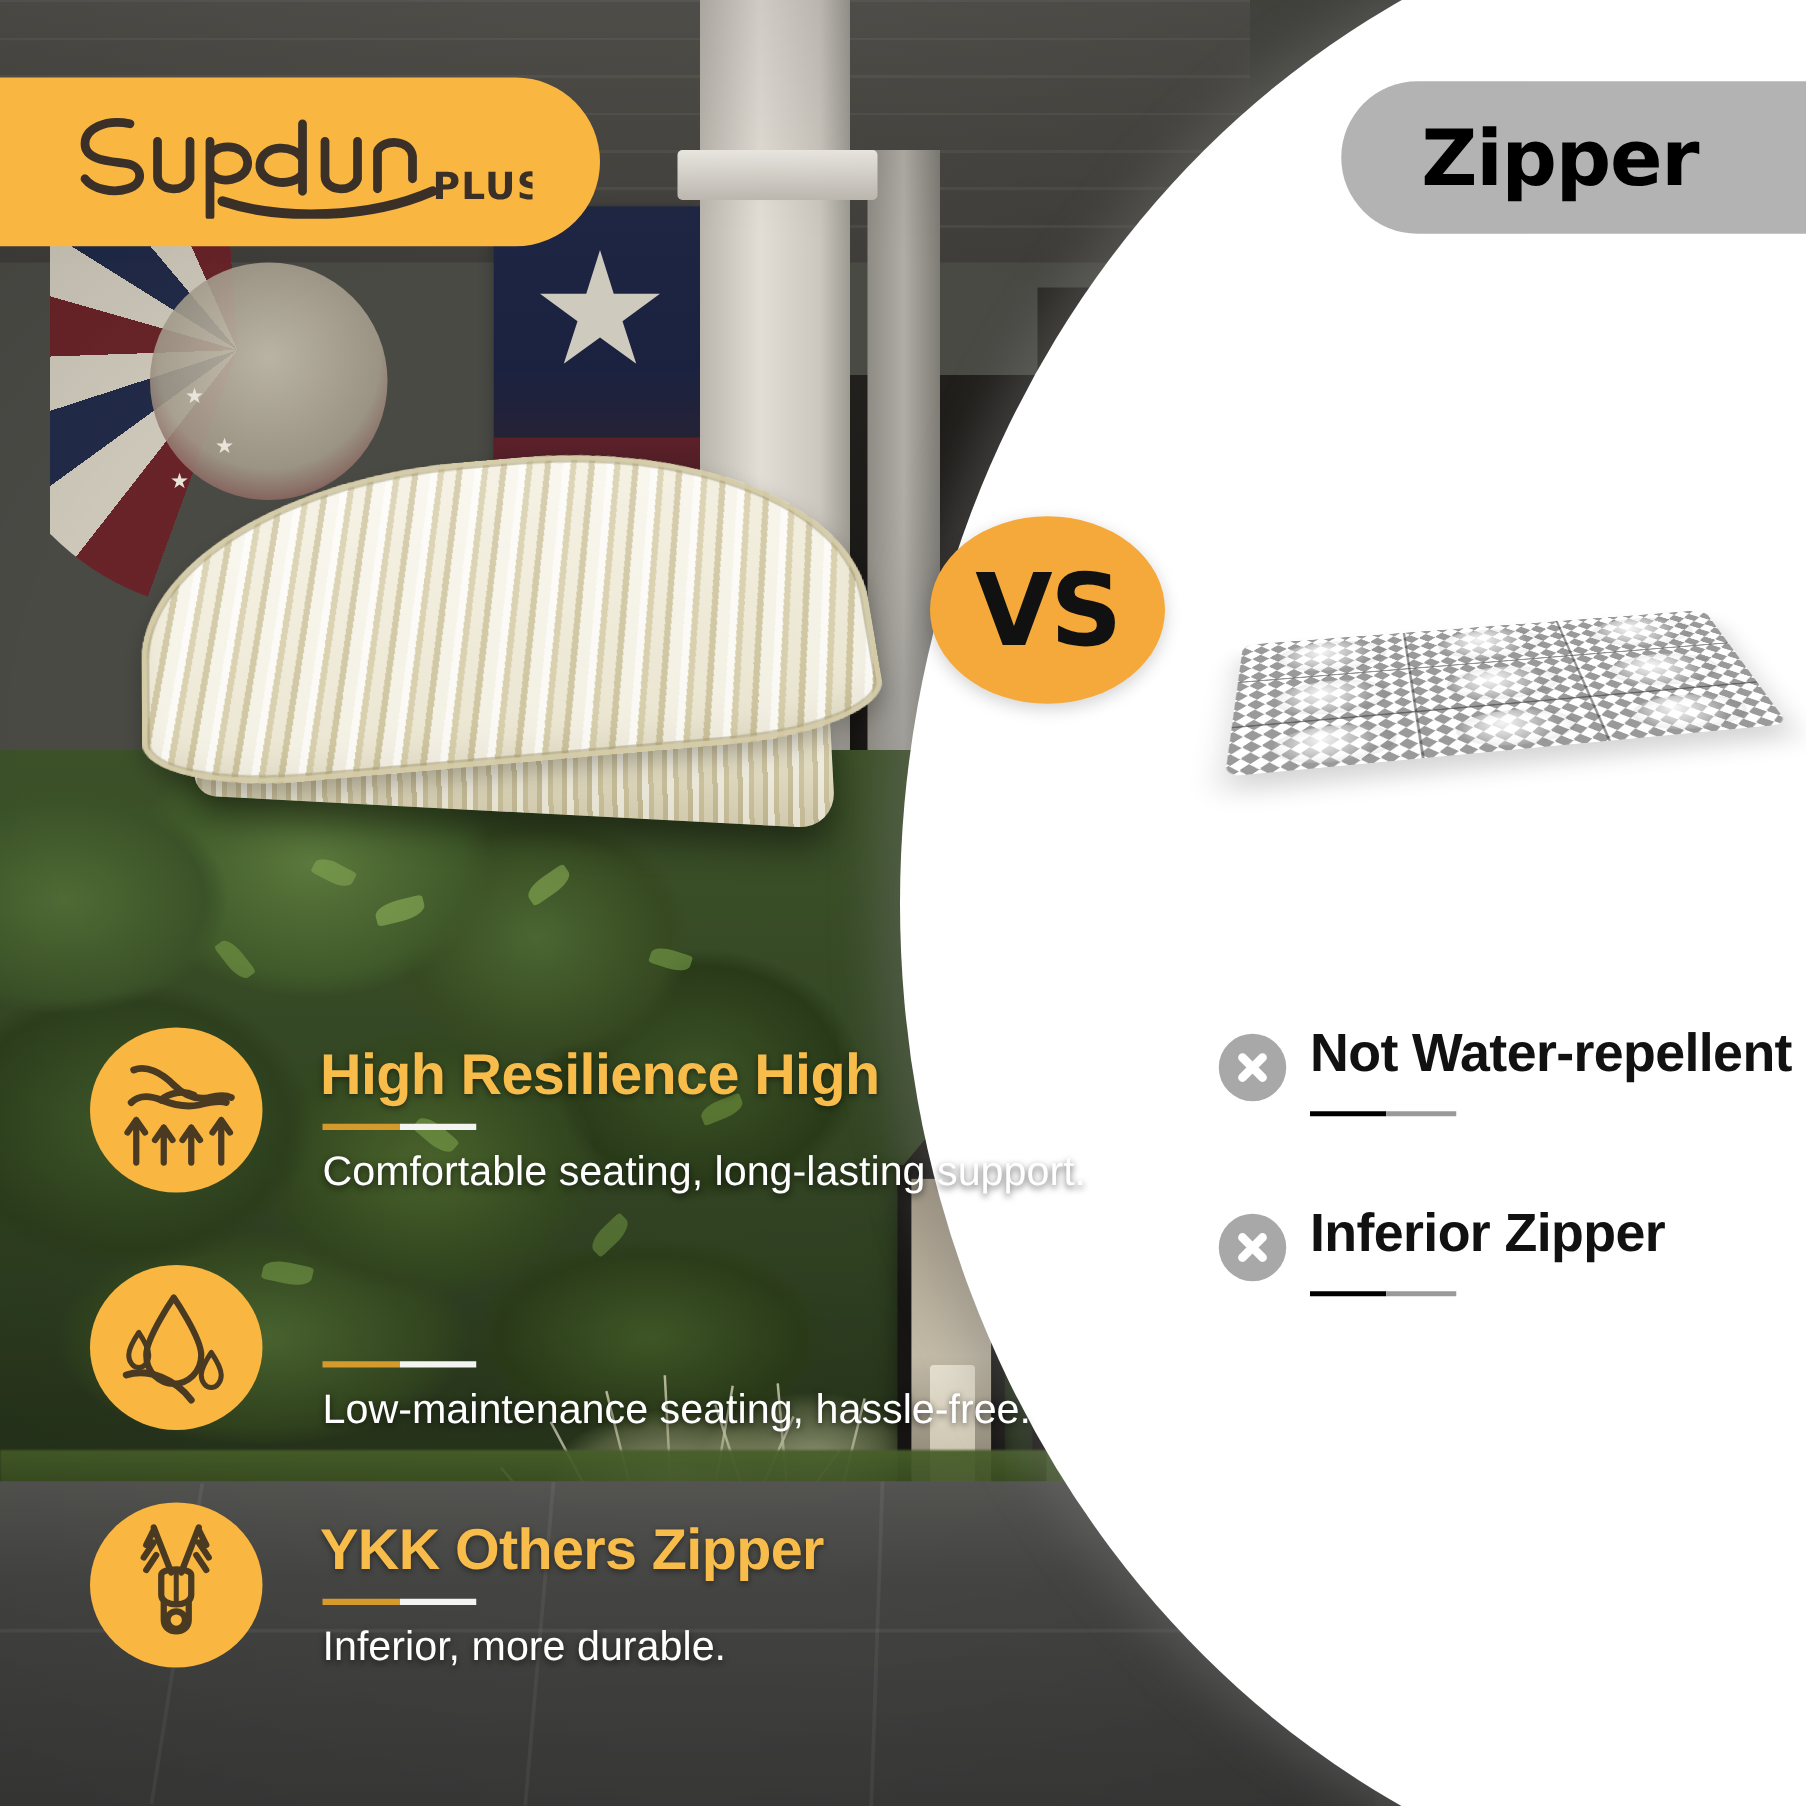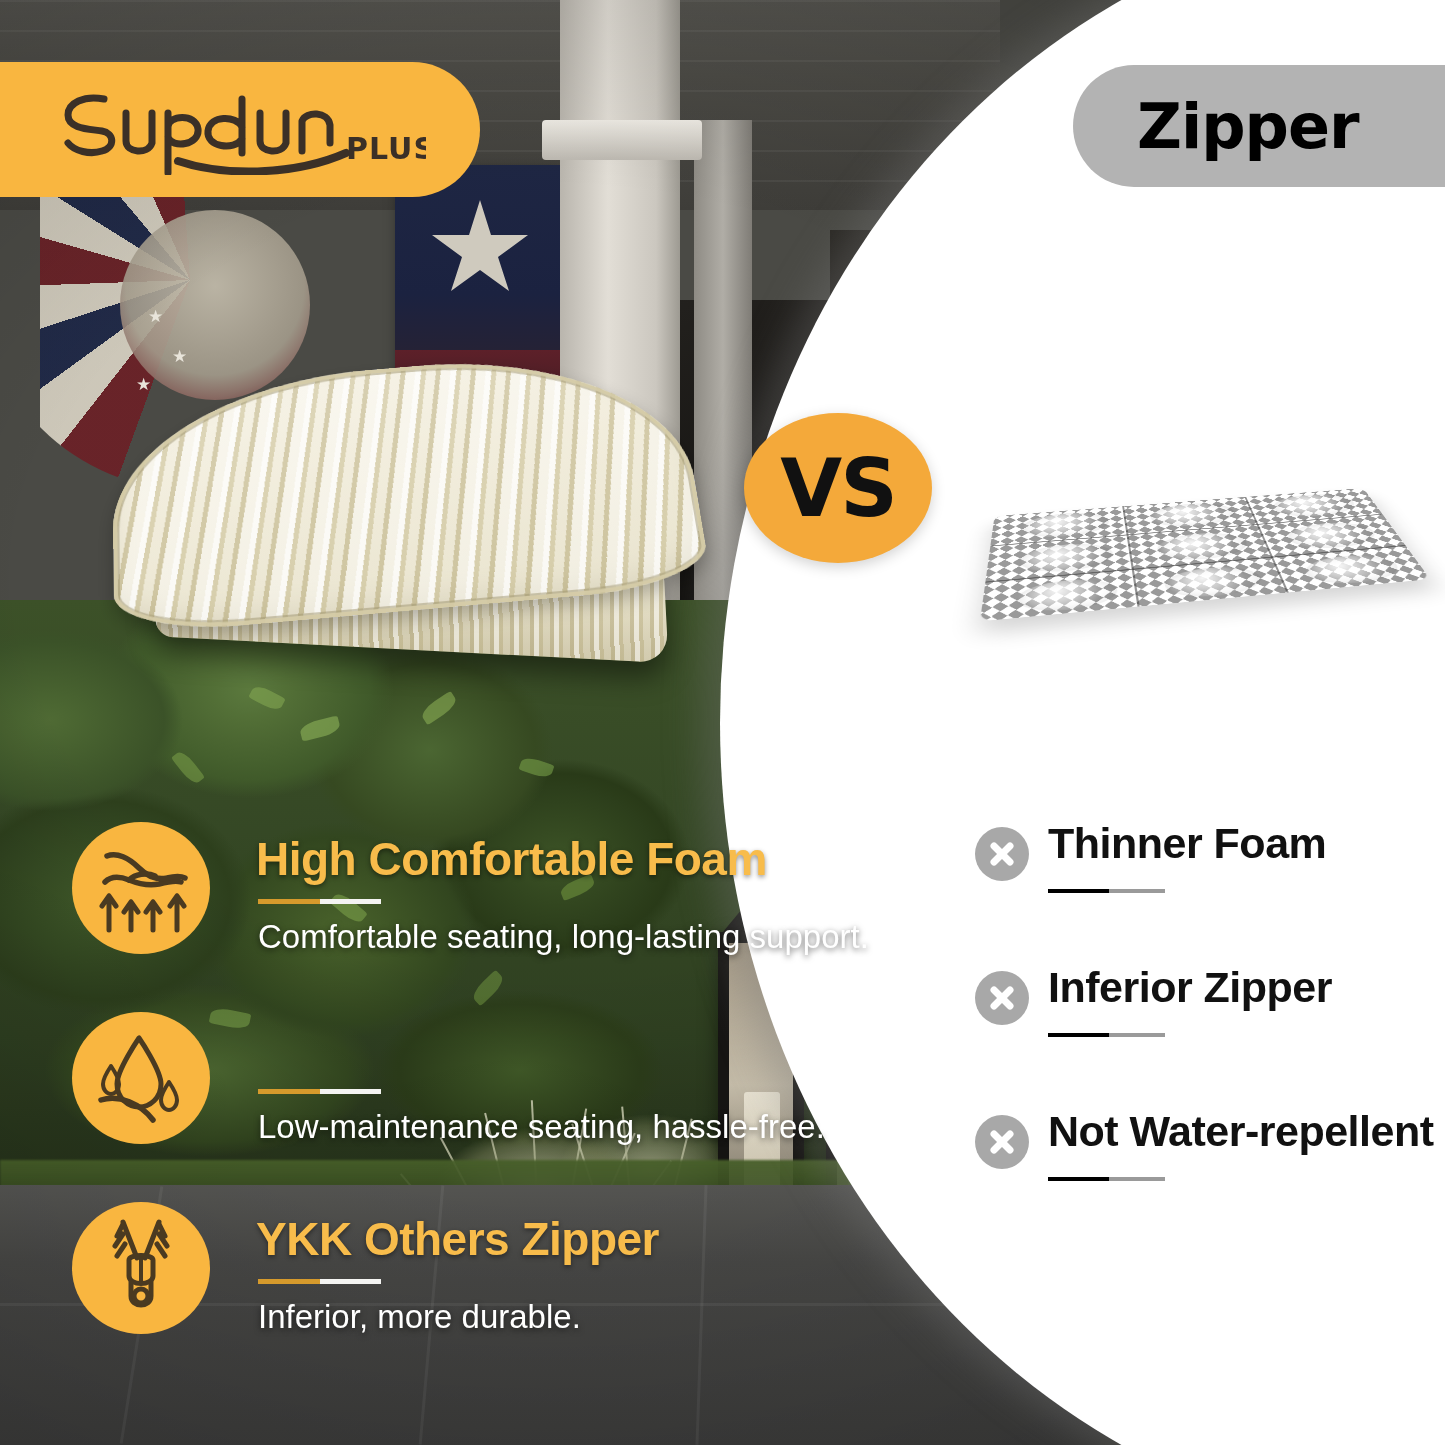--- a/index.html
+++ b/index.html
@@ -365,21 +365,21 @@
             <path d="M40 42 C46 36, 58 34, 66 38"></path>
             <g stroke-width="5">
               <path d="M20 92 L20 58 M20 58 L13 68 M20 58 L27 68"></path>
               <path d="M42 92 L42 64 M42 64 L35 74 M42 64 L49 74"></path>
               <path d="M64 92 L64 64 M64 64 L57 74 M64 64 L71 74"></path>
               <path d="M88 92 L88 58 M88 58 L81 68 M88 58 L95 68"></path>
             </g>
           </g>
         </svg>
       </div>
-      <div class="feat-title">High Comfortable Foam</div>
+      <div class="feat-title">High Resilience High</div>
       <div class="feat-rule">
           <div class="a"></div>
           <div class="b"></div>
         </div>
       <div class="feat-sub">Comfortable seating, long-lasting support.</div>
     </div>
 
     <div class="feat">
       <div class="feat-icon">
         <svg width="100" height="100" viewBox="0 0 100 100">
@@ -416,30 +416,31 @@
       <div class="feat-rule">
           <div class="a"></div>
           <div class="b"></div>
         </div>
       <div class="feat-sub">Inferior, more durable.</div>
     </div>
   </div>
 
   <div class="cons">
 
+
     <div class="con">
       <div class="con-icon">
         <svg width="34" height="34" viewBox="0 0 34 34">
           <g stroke="#fff" stroke-width="7" stroke-linecap="round">
             <line x1="9" y1="9" x2="25" y2="25"></line>
               <line x1="25" y1="9" x2="9" y2="25"></line>
           </g>
         </svg>
       </div>
-      <div class="con-title">Thinner Foam</div>
+      <div class="con-title">Not Water-repellent</div>
       <div class="con-rule">
           <div class="a"></div>
           <div class="b"></div>
         </div>
     </div>
 
     <div class="con">
       <div class="con-icon">
         <svg width="34" height="34" viewBox="0 0 34 34">
           <g stroke="#fff" stroke-width="7" stroke-linecap="round">
@@ -447,31 +448,15 @@
               <line x1="25" y1="9" x2="9" y2="25"></line>
           </g>
         </svg>
       </div>
       <div class="con-title">Inferior Zipper</div>
       <div class="con-rule">
           <div class="a"></div>
           <div class="b"></div>
         </div>
     </div>
-
-    <div class="con">
-      <div class="con-icon">
-        <svg width="34" height="34" viewBox="0 0 34 34">
-          <g stroke="#fff" stroke-width="7" stroke-linecap="round">
-            <line x1="9" y1="9" x2="25" y2="25"></line>
-              <line x1="25" y1="9" x2="9" y2="25"></line>
-          </g>
-        </svg>
-      </div>
-      <div class="con-title">Not Water-repellent</div>
-      <div class="con-rule">
-          <div class="a"></div>
-          <div class="b"></div>
-        </div>
-    </div>
   </div>
 
 </div>
 
 </body></html>

